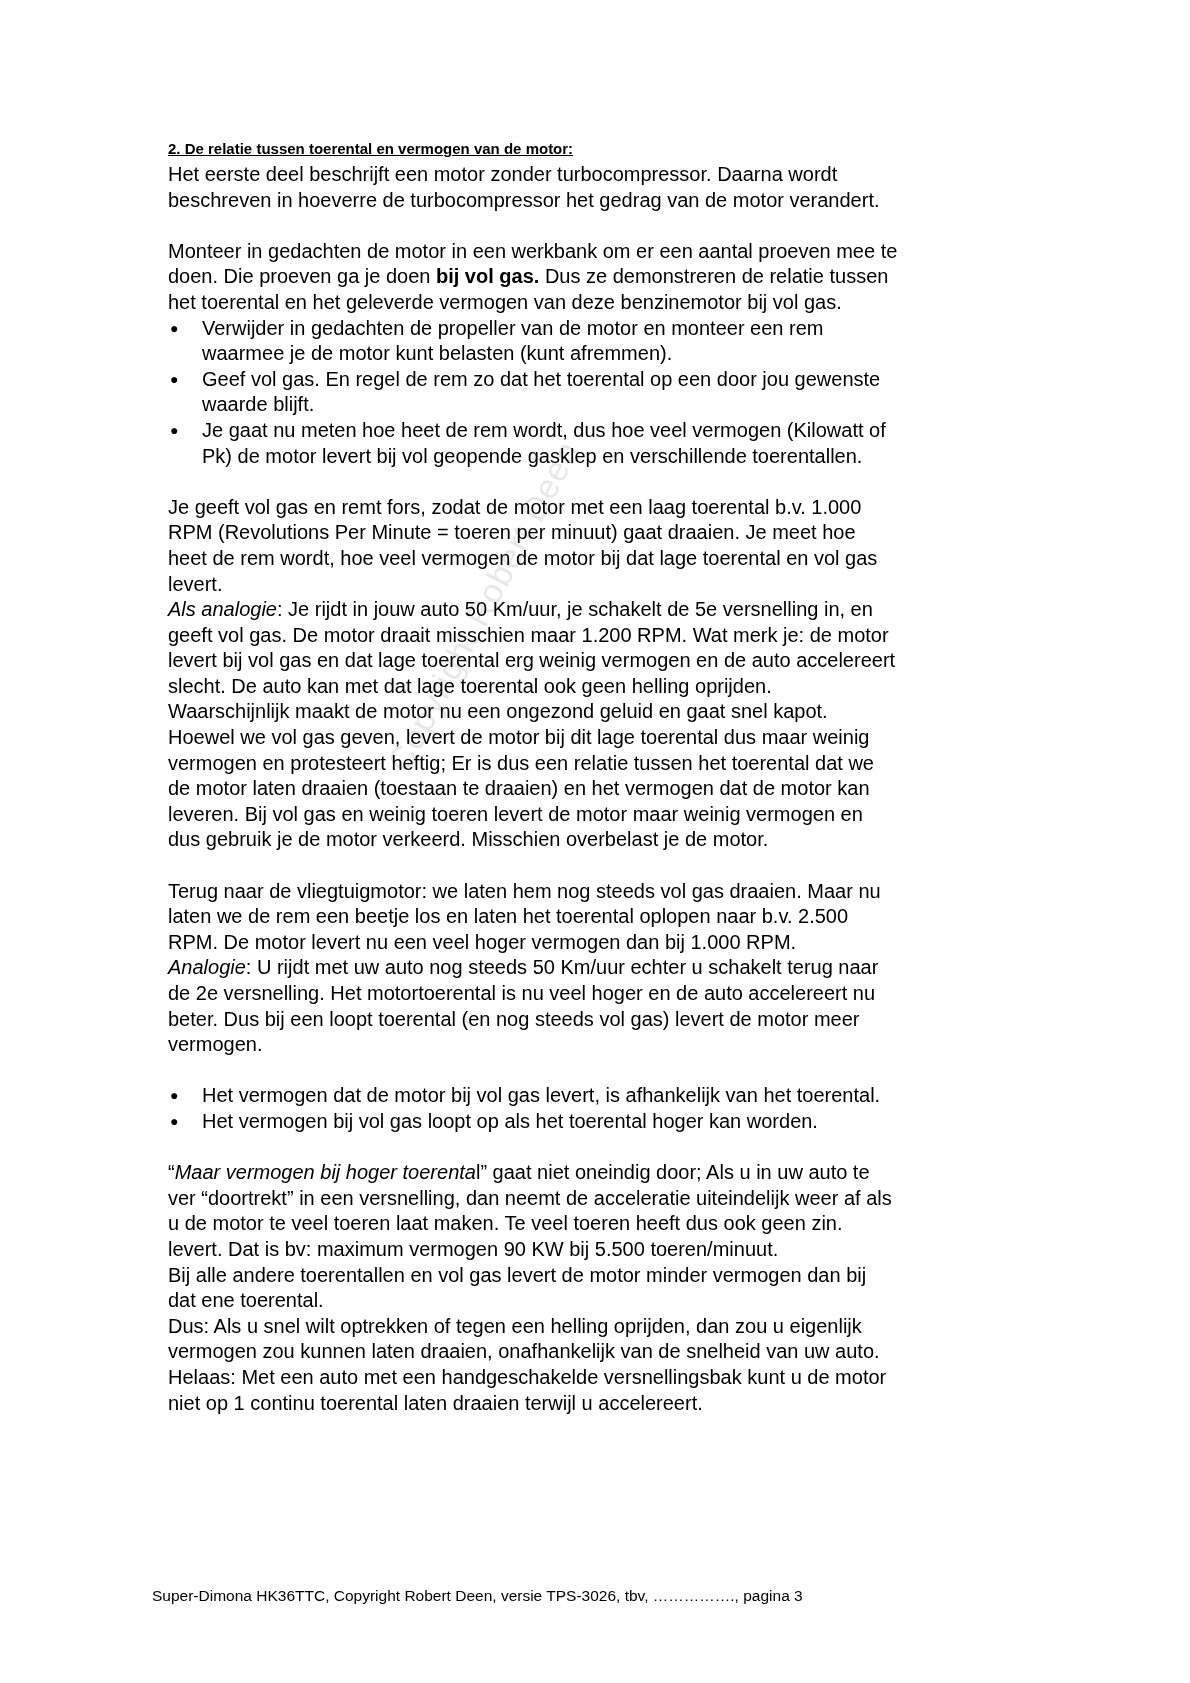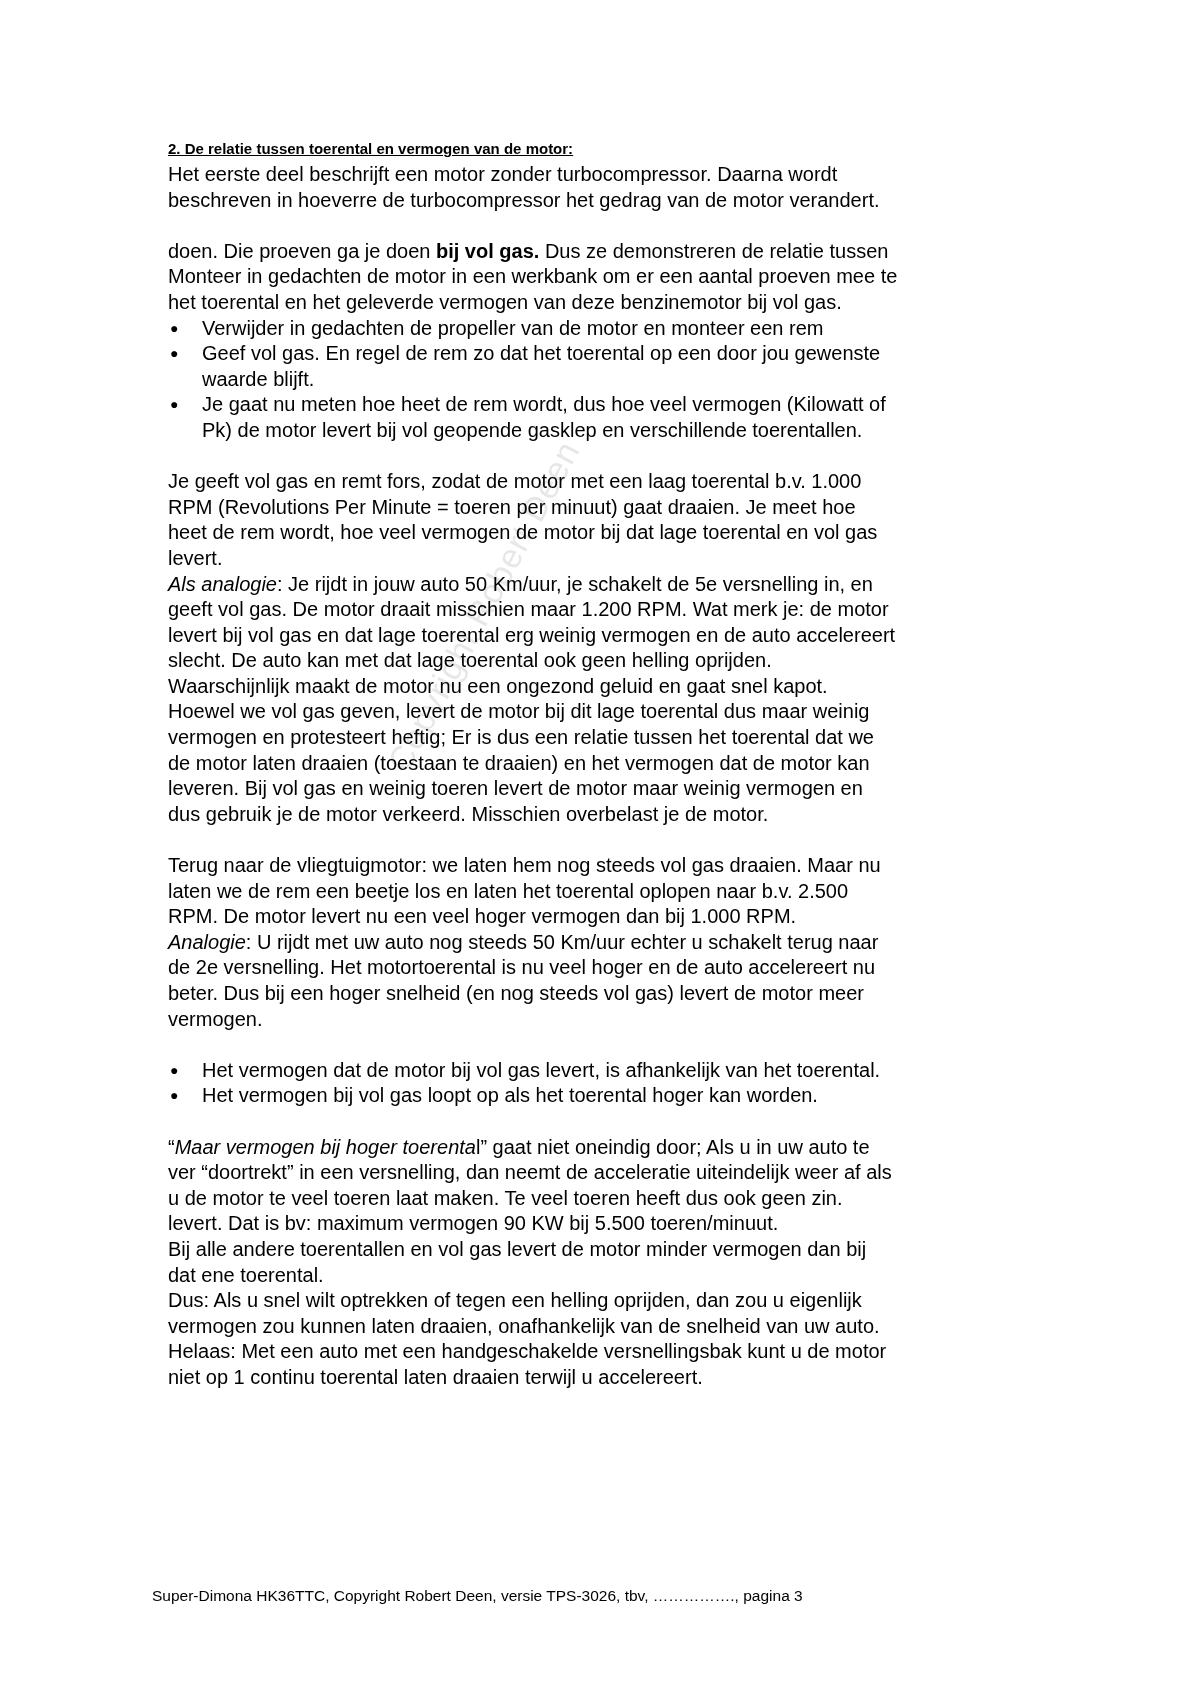--- a/index.html
+++ b/index.html
@@ -83,31 +83,32 @@
   <h2 class="heading">2. De relatie tussen toerental en vermogen van de motor:</h2>
 
   <div>
     <p>Het eerste deel beschrijft een motor zonder turbocompressor. Daarna wordt</p>
     <p>beschreven in hoeverre de turbocompressor het gedrag van de motor verandert.</p>
   </div>
 
   <div class="gap"></div>
 
   <div>
+    <p>Monteer in gedachten de motor in een werkbank om er een aantal proeven mee te</p>
     <p>
       <span>doen. Die proeven ga je doen </span><span class="b">bij vol gas.</span><span> Dus ze demonstreren de relatie tussen</span>
     </p>
-    <p>Monteer in gedachten de motor in een werkbank om er een aantal proeven mee te</p>
     <p>het toerental en het geleverde vermogen van deze benzinemotor bij vol gas.</p>
   </div>
 
   <ul class="bullets">
     <li>
       <span class="bullet">●</span>
       <span>Verwijder in gedachten de propeller van de motor en monteer een rem</span><br>
+      <span>waarmee je de motor kunt belasten (kunt afremmen).</span>
     </li>
     <li>
       <span class="bullet">●</span>
       <span>Geef vol gas. En regel de rem zo dat het toerental op een door jou gewenste</span><br>
       <span>waarde blijft.</span>
     </li>
     <li>
       <span class="bullet">●</span>
       <span>Je gaat nu meten hoe heet de rem wordt, dus hoe veel vermogen (Kilowatt of</span><br>
       <span>Pk) de motor levert bij vol geopende gasklep en verschillende toerentallen.</span>
@@ -140,21 +141,21 @@
 
   <div>
     <p>Terug naar de vliegtuigmotor: we laten hem nog steeds vol gas draaien. Maar nu</p>
     <p>laten we de rem een beetje los en laten het toerental oplopen naar b.v. 2.500</p>
     <p>RPM. De motor levert nu een veel hoger vermogen dan bij 1.000 RPM.</p>
   </div>
 
   <div>
     <p><span class="i">Analogie</span><span>: U rijdt met uw auto nog steeds 50 Km/uur echter u schakelt terug naar</span></p>
     <p>de 2e versnelling. Het motortoerental is nu veel hoger en de auto accelereert nu</p>
-    <p>beter. Dus bij een hoger snelheid (en nog steeds vol gas) levert de motor meer</p>
+    <p>beter. Dus bij een loopt toerental (en nog steeds vol gas) levert de motor meer</p>
     <p>vermogen.</p>
   </div>
 
   <div class="gap"></div>
 
   <ul class="bullets">
     <li>
       <span class="bullet">●</span>
       <span>Het vermogen dat de motor bij vol gas levert, is afhankelijk van het toerental.</span>
     </li>

